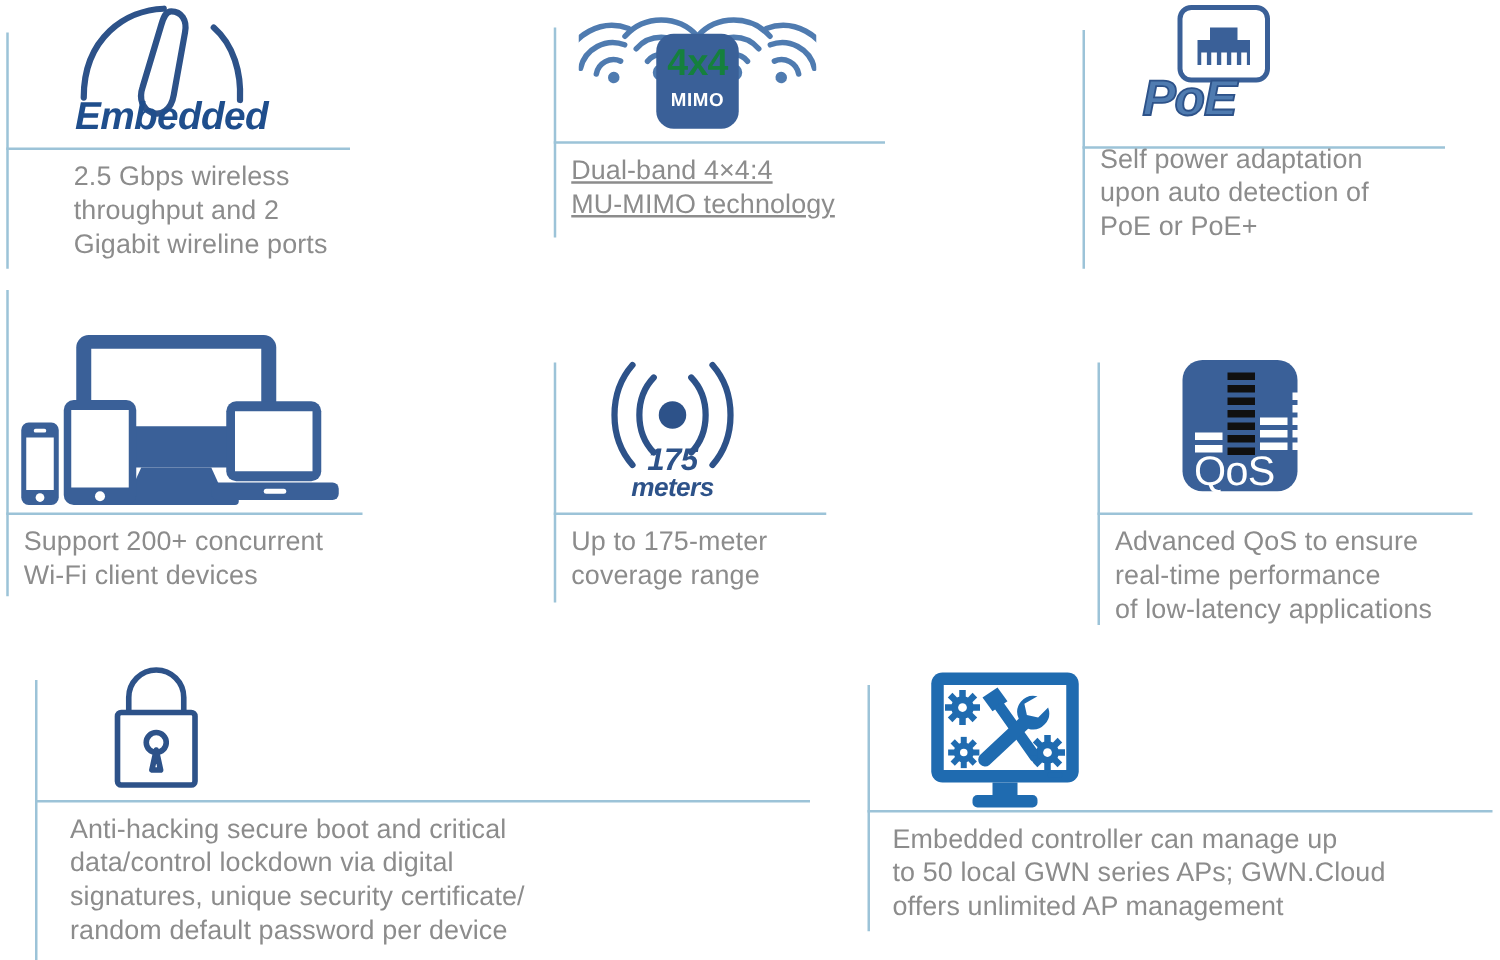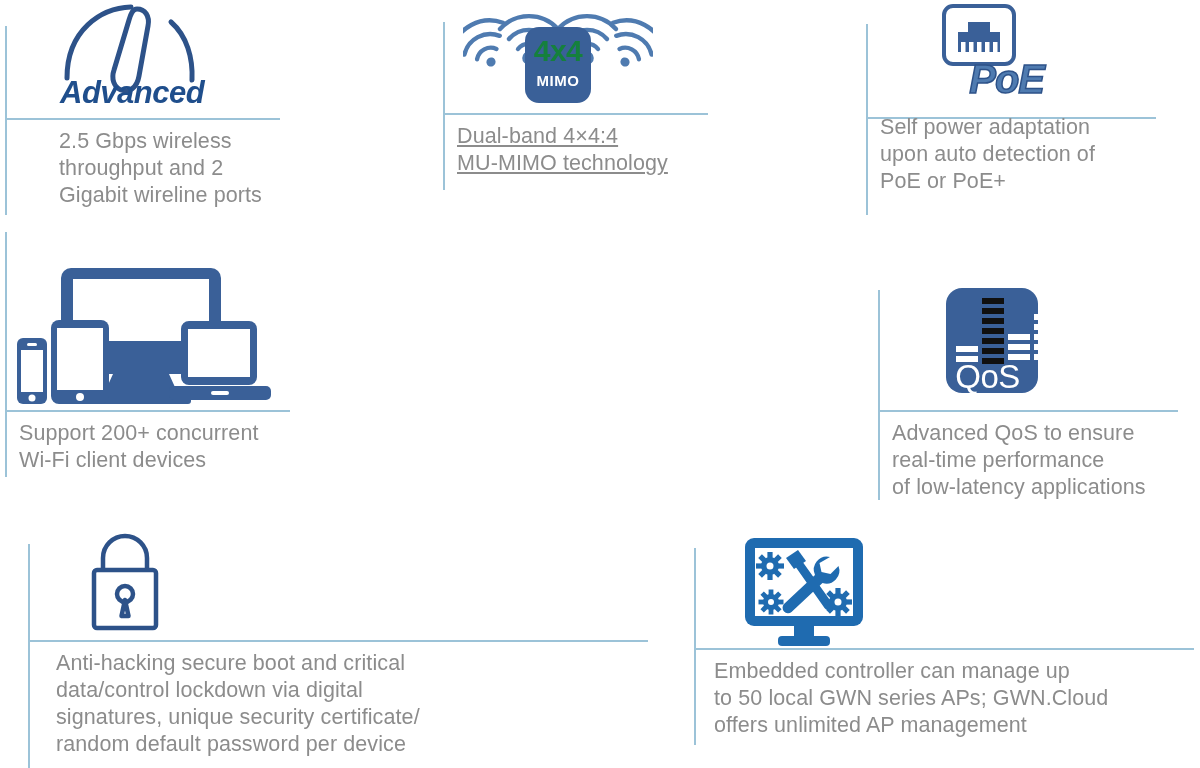--- a/index.html
+++ b/index.html
@@ -64,21 +64,21 @@
     <div class="icon-wrap" style="left:48px;top:0px;width:150px;height:118px;">
       <svg width="150" height="118" viewBox="0 0 150 118">
         <g fill="none" stroke="#2d5289" stroke-width="5" stroke-linecap="round" stroke-linejoin="round">
           <path d="M14 78 C14 30 48 8 78 7"></path>
           <path d="M118 22 C134 36 140 58 139 80"></path>
         </g>
         <path d="M84 9 C92 9 97 16 95 26 L86 76 C84 88 76 93 68 90 C61 87 58 79 61 70 L76 20 C78 13 80 9 84 9 Z" fill="none" stroke="#2d5289" stroke-width="5" stroke-linejoin="round"></path>
       </svg>
     </div>
 
-    <div style="position:absolute;left:55px;top:75px;font-size:31px;font-weight:bold;font-style:italic;color:#1f4e8c;letter-spacing:-0.5px;">Advanced</div>
+    <div style="position:absolute;left:55px;top:75px;font-size:31px;font-weight:bold;font-style:italic;color:#1f4e8c;letter-spacing:-0.5px;">Embedded</div>
 
     <div class="body-text" style="left:14px;top:128px;width:265px;margin-left:40px;">2.5 Gbps wireless
 throughput and 2
 Gigabit wireline ports</div>
   </div>
 
   <div class="card" id="card-mimo">
     <div class="rule-v" style="top:22px;height:168px;"></div>
     <div class="rule-h" style="top:113px;width:265px;"></div>
 
@@ -135,21 +135,21 @@
         <g fill="#ffffff">
           <rect x="47" y="38" width="4.5" height="10"></rect>
           <rect x="55" y="38" width="4.5" height="10"></rect>
           <rect x="63" y="38" width="4.5" height="10"></rect>
           <rect x="71" y="38" width="4.5" height="10"></rect>
           <rect x="79" y="38" width="4.5" height="10"></rect>
         </g>
       </svg>
     </div>
 
-    <div style="position:absolute;left:48px;top:57px;width:130px;text-align:right;font-size:40px;font-weight:bold;font-style:italic;color:#4f7bb0;letter-spacing:-1px;-webkit-text-stroke:1.5px #2d5289;">PoE</div>
+    <div style="position:absolute;left:48px;top:57px;width:130px;text-align:left;font-size:40px;font-weight:bold;font-style:italic;color:#4f7bb0;letter-spacing:-1px;-webkit-text-stroke:1.5px #2d5289;">PoE</div>
 
     <div class="body-text" style="left:14px;top:114px;width:285px;">Self power adaptation
 upon auto detection of
 PoE or PoE+</div>
   </div>
 
   <div class="card" id="card-clients">
     <div class="rule-v" style="top:-30px;height:245px;"></div>
     <div class="rule-h" style="top:148px;width:285px;"></div>
 
@@ -176,20 +176,42 @@
           <rect x="156" y="124" width="102" height="14" rx="5"></rect>
           <rect x="198" y="129" width="18" height="4" rx="2" fill="#ffffff"></rect>
         </g>
       </svg>
     </div>
 
     <div class="body-text" style="left:14px;top:158px;width:290px;">Support 200+ concurrent
 Wi-Fi client devices</div>
   </div>
 
+  <div class="card" id="card-coverage">
+    <div class="rule-v" style="top:8px;height:192px;"></div>
+    <div class="rule-h" style="top:128px;width:218px;"></div>
+
+    <div class="icon-wrap" style="left:30px;top:0px;width:130px;height:128px;">
+      <svg width="130" height="128" viewBox="0 0 130 128">
+        <g fill="none" stroke="#2d5289" stroke-width="5" stroke-linecap="round">
+          <path d="M50 20 A34 40 0 0 0 50 80"></path>
+          <path d="M80 20 A34 40 0 0 1 80 80"></path>
+          <path d="M33 10 A48 56 0 0 0 33 90"></path>
+          <path d="M97 10 A48 56 0 0 1 97 90"></path>
+        </g>
+        <circle cx="65" cy="50" r="11" fill="#2d5289"></circle>
+      </svg>
+    </div>
+
+    <div style="position:absolute;left:30px;top:72px;width:130px;text-align:center;font-size:25px;font-weight:bold;font-style:italic;color:#2d5289;letter-spacing:-0.5px;">175</div>
+    <div style="position:absolute;left:30px;top:97px;width:130px;text-align:center;font-size:21px;font-weight:bold;font-style:italic;color:#2d5289;letter-spacing:-0.5px;">meters</div>
+
+    <div class="body-text" style="left:14px;top:138px;width:230px;">Up to 175-meter
+coverage range</div>
+  </div>
 
   <div class="card" id="card-security">
     <div class="rule-v" style="top:16px;height:224px;"></div>
     <div class="rule-h" style="top:112px;width:620px;"></div>
 
     <div class="icon-wrap" style="left:42px;top:0px;width:110px;height:112px;">
       <svg width="110" height="112" viewBox="0 0 110 112">
         <g fill="none" stroke="#2d5289" stroke-width="4.5" stroke-linejoin="round">
           <path d="M33 42 V30 a22 22 0 0 1 44 0 V42"></path>
           <rect x="24" y="42" width="62" height="58" rx="3"></rect>

